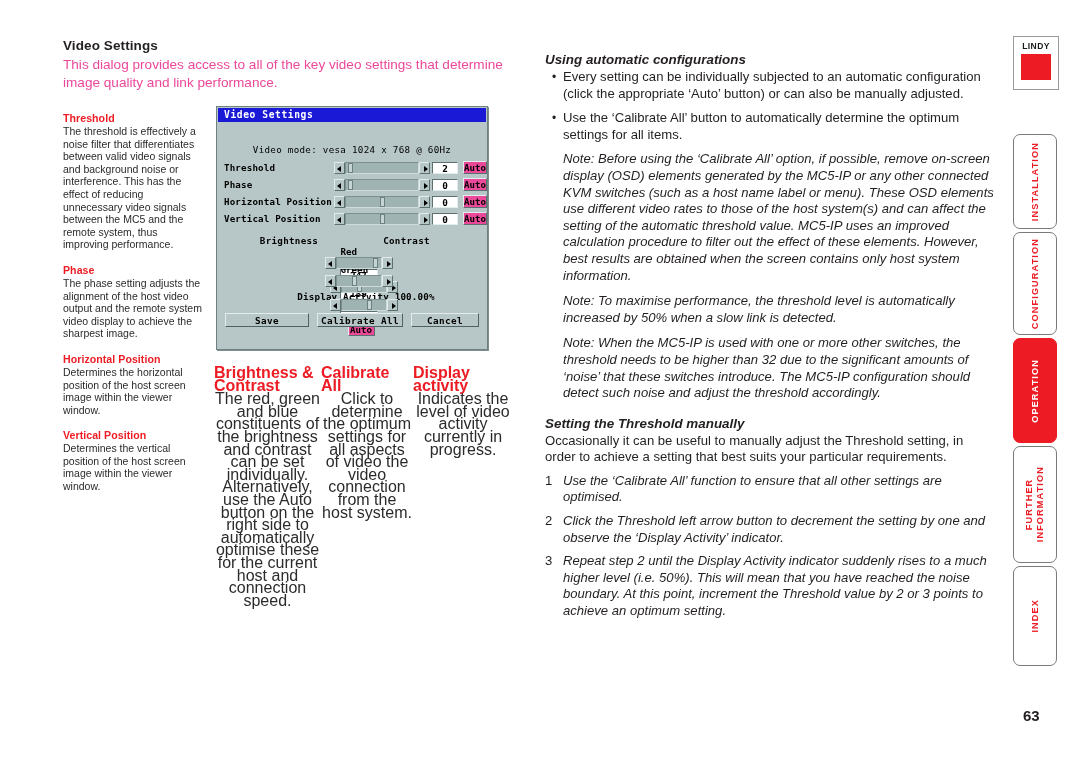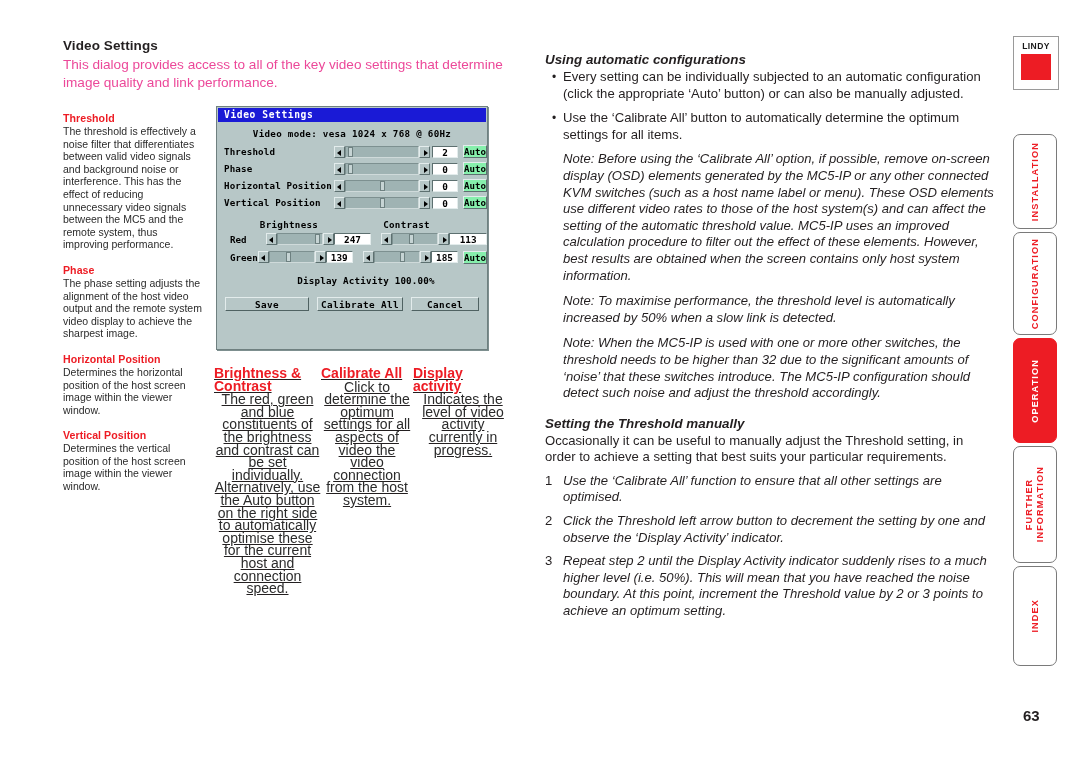--- a/index.html
+++ b/index.html
@@ -21,21 +21,21 @@
   #intro-title { margin: 0 0 3px 0; }
   #intro-para { width: 442px; font-size: 13.6px; line-height: 17.5px; }
 
   #left-notes { position: absolute; left: 63px; top: 112px; width: 140px; }
   .note-block { margin-bottom: 13px; }
   .note-head { font-size: 10.6px; font-weight: bold; color: #ed1c24; margin-bottom: 1px; letter-spacing: .05px; }
   .note-body { font-size: 10.5px; line-height: 12.6px; color: #2b2b2b; }
 
   
   #caption-row { position: absolute; left: 214px; top: 367px; width: 300px; display: flex; gap: 0px; }
-  .cap { font-size: 14px; line-height: 12.6px; text-decoration: underline; }
+  .cap { font-size: 16px; line-height: 12.6px; }
   .cap-head { font-weight: bold; color: #ed1c24; margin-bottom: 1px; }
   .cap-body { color: #2b2b2b; text-align: center; }
   .cap-1 { width: 107px; }
   .cap-2 { width: 92px; }
   .cap-3 { width: 100px; }
 
   
   #dialog {
     position: absolute; left: 216px; top: 106px;
     width: 272px; height: 244px;
@@ -47,22 +47,22 @@
     color: #000;
     box-sizing: border-box;
   }
   #dlg-titlebar {
     height: 14px; background: #1a1ad6; color: #ffffff;
     font-size: 9.6px; font-weight: bold; line-height: 14px;
     padding-left: 6px; letter-spacing: .6px;
     margin: 1px 1px 0 1px;
   }
   #dlg-mode {
-    text-align: center; font-size: 9.2px; font-weight: bold;
-    padding-top: 6px; padding-bottom: 4px; letter-spacing: .3px;
+    text-align: center; font-size: 9.2px; font-weight: normal;
+    padding-top: 22px; padding-bottom: 4px; letter-spacing: .3px;
   }
   .row { display: flex; align-items: center; height: 17px; padding-left: 7px; }
   .row-label { font-size: 9.2px; font-weight: bold; letter-spacing: .15px; }
   .rl-w { width: 127px; }
 
   
   .slider { display: flex; align-items: center; height: 12px; }
   .sbtn {
     width: 11px; height: 12px; background: #b7c7c7;
     border-top: 1px solid #e3ecec; border-left: 1px solid #e3ecec;
@@ -86,29 +86,29 @@
     background: #c6d4d4; border: 1px solid #6d8080; box-sizing: border-box;
   }
   .valbox {
     background: #ffffff; color: #000; font-size: 9.4px; font-weight: bold;
     text-align: center; height: 12px; line-height: 12px;
     border-top: 1px solid #5d7070; border-left: 1px solid #5d7070;
     border-right: 1px solid #e3ecec; border-bottom: 1px solid #e3ecec;
     box-sizing: border-box;
   }
   .autobtn {
-    background: #86efac; font-size: 9.1px; font-weight: bold; text-align: center;
+    background: #ec4899; font-size: 9.1px; font-weight: bold; text-align: center;
     height: 13px; line-height: 12px; width: 27px;
     border-top: 1px solid #e3ecec; border-left: 1px solid #e3ecec;
     border-right: 1px solid #5d7070; border-bottom: 1px solid #5d7070;
     box-sizing: border-box;
   }
   #bc-heads { display: flex; padding-left: 7px; margin-top: 8px; }
   .bc-head { font-size: 9.2px; font-weight: bold; text-align: center; letter-spacing: .3px; }
-  .bc-row { display: flex; align-items: center; height: 18px; padding-left: 13px; }
+  .bc-row { display: flex; align-items: center; height: 18px; padding-left: 13px; flex-direction: column; }
   .bc-label { width: 36px; font-size: 9.2px; font-weight: bold; }
   #dlg-activity { text-align: center; font-size: 9.2px; font-weight: bold; margin-top: 9px; letter-spacing: .2px; padding-left: 28px; }
   #dlg-buttons { display: flex; justify-content: space-between; padding: 0 8px; margin-top: 11px; }
   .dbtn {
     background: #b7c7c7; font-size: 9.3px; font-weight: bold; text-align: center;
     height: 14px; line-height: 13px; letter-spacing: .4px;
     border-top: 1px solid #e3ecec; border-left: 1px solid #e3ecec;
     border-right: 1px solid #4f6262; border-bottom: 1px solid #4f6262;
     box-sizing: border-box;
   }

